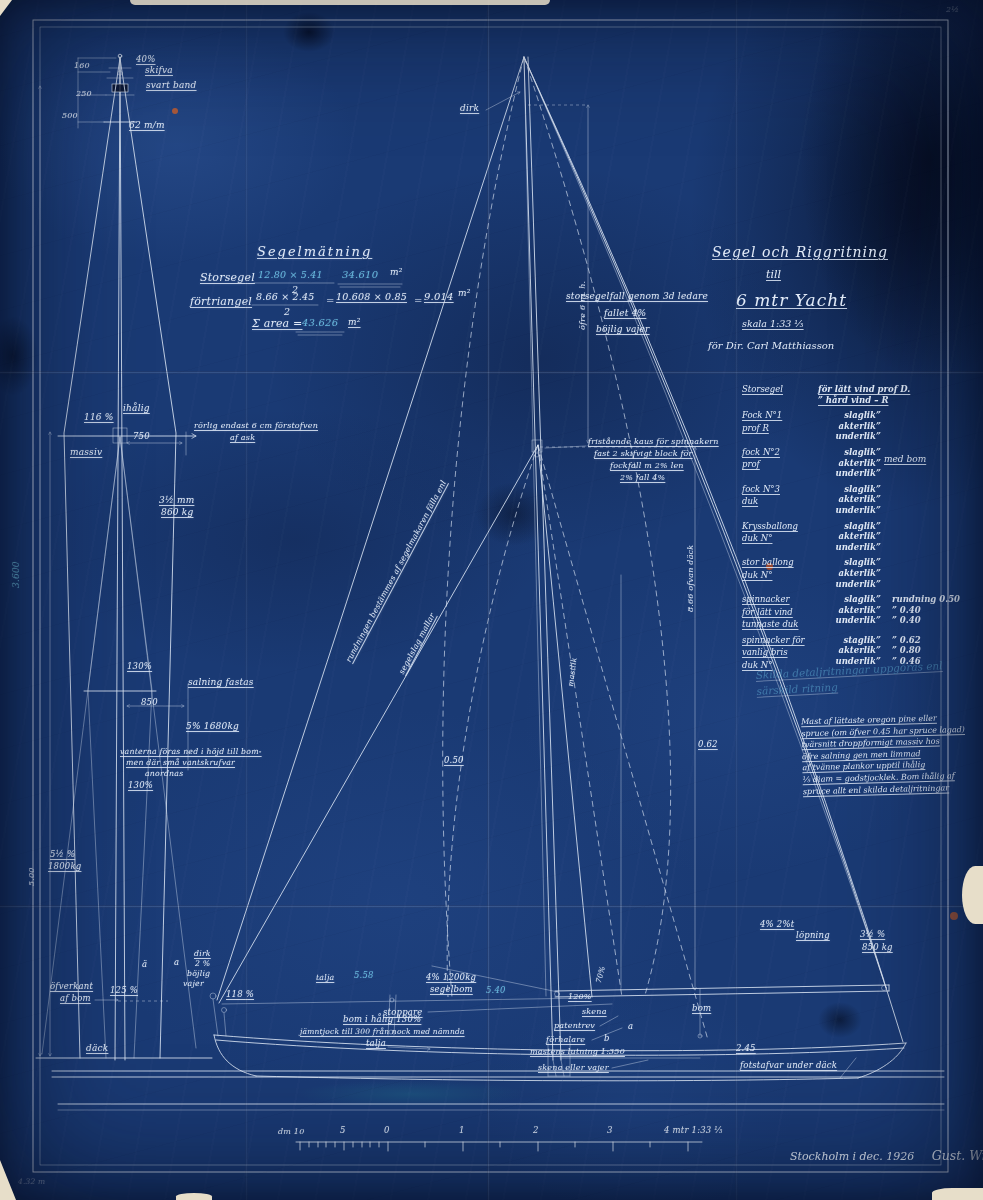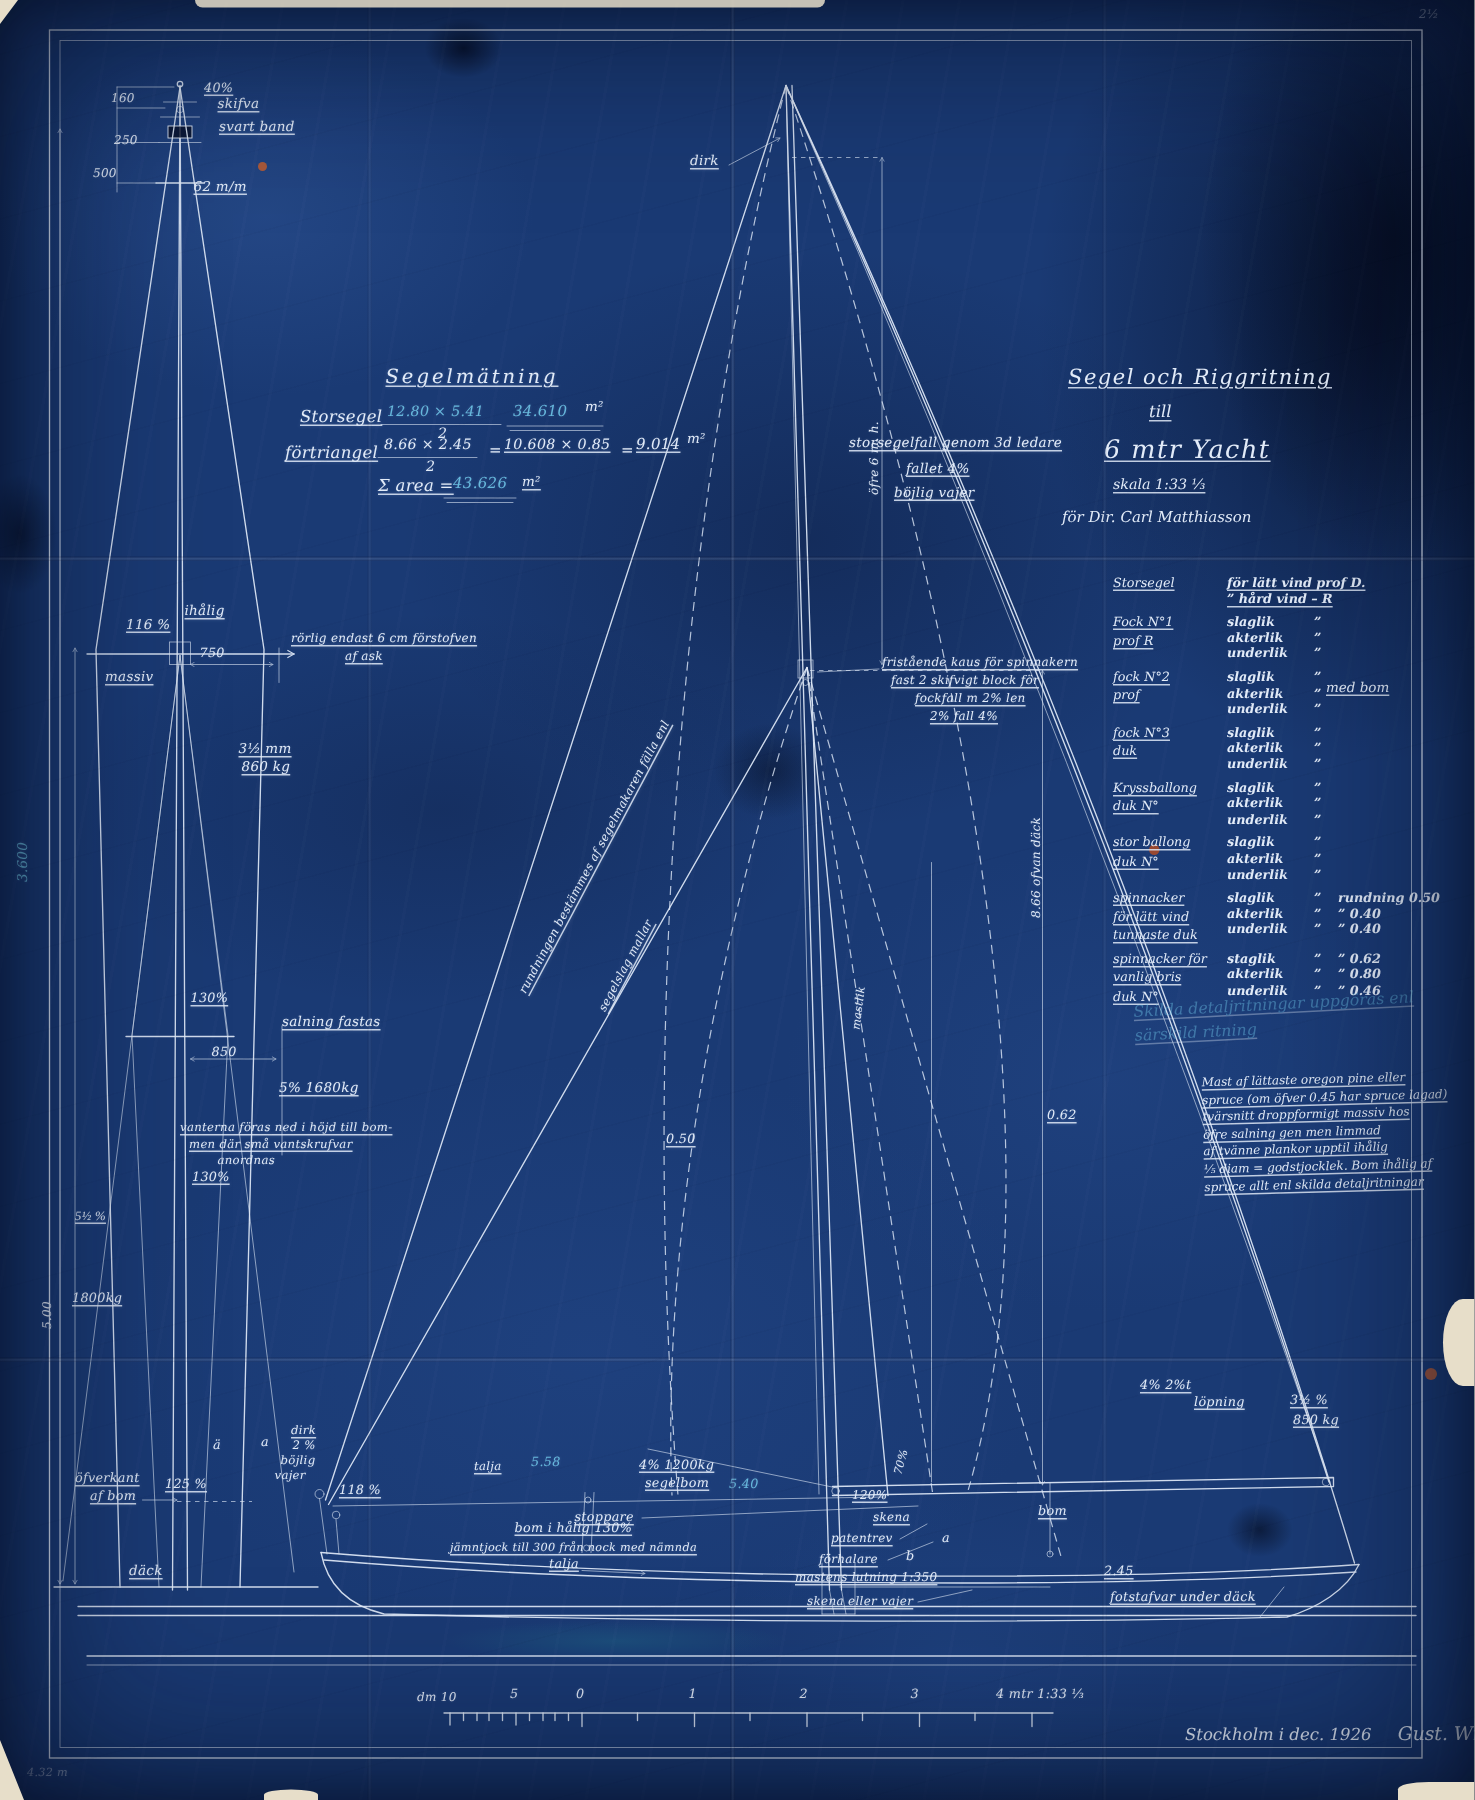--- a/index.html
+++ b/index.html
@@ -50,21 +50,21 @@
   .tb5{left:708px;top:340px;font-size:10px;}
   
   #rig-table{position:absolute;left:742px;top:384px;width:236px;color:var(--ink);
              font-style:italic;font-size:8.5px;}
   .tg{display:flex;margin-bottom:5px;}
   .tnames{width:76px;display:flex;flex-direction:column;gap:2px;flex:none;}
   .tname{line-height:10.5px;white-space:nowrap;}
   .trows{flex:1;}
   .trow{display:flex;line-height:10.6px;font-weight:bold;}
   .tcell{white-space:nowrap;}
-  .tcell.lik{width:58px;flex:none;}
+  .tcell.lik{width:58px;flex:none;text-align:right;}
   .tcell.ditto{width:16px;flex:none;text-decoration:none;}
   .table-note{position:absolute;left:884px;top:454px;font-size:9px;color:var(--ink);font-style:italic;}
   
   #notes{position:absolute;left:802px;top:714px;width:170px;transform:rotate(-1.5deg);
          color:var(--ink);font-style:italic;font-size:8px;}
   .note-line{line-height:11.6px;white-space:nowrap;}
   #faint-note{position:absolute;left:756px;top:662px;transform:rotate(-3deg);
               color:var(--pencil);opacity:.42;font-style:italic;font-size:10.5px;}
   #faint-note .note-line{line-height:16px;}
   
@@ -218,21 +218,21 @@
         <div class="lbl u" style="left: 161px; top: 508px; font-size: 9px;">860 kg</div>
         <div class="lbl cyan" style="left: 12px; top: 588px; font-size: 9px; transform: rotate(-90deg);">3.600</div>
         <div class="lbl u" style="left: 127px; top: 662px; font-size: 8.5px;">130%</div>
         <div class="lbl u" style="left: 188px; top: 678px; font-size: 9px;">salning fastas</div>
         <div class="lbl" style="left: 141px; top: 698px; font-size: 8.5px;">850</div>
         <div class="lbl u" style="left: 186px; top: 722px; font-size: 9px;">5% 1680kg</div>
         <div class="lbl u" style="left: 120px; top: 748px; font-size: 7.8px;">vanterna föras ned i höjd till bom-</div>
         <div class="lbl u" style="left: 126px; top: 759px; font-size: 7.8px;">men där små vantskrufvar</div>
         <div class="lbl" style="left: 145px; top: 770px; font-size: 7.8px;">anordnas</div>
         <div class="lbl u" style="left: 128px; top: 781px; font-size: 8.5px;">130%</div>
-        <div class="lbl u" style="left: 50px; top: 806px; font-size: 8.5px; font-family: Liberation Serif, serif;">5½ %</div>
+        <div class="lbl u" style="left: 50px; top: 850px; font-size: 8.5px;">5½ %</div>
         <div class="lbl u" style="left: 48px; top: 862px; font-size: 8.5px;">1800kg</div>
         <div class="lbl" style="left: 28px; top: 886px; font-size: 8px; transform: rotate(-90deg);">5.00</div>
         <div class="lbl u" style="left: 50px; top: 982px; font-size: 8.5px;">öfverkant</div>
         <div class="lbl u" style="left: 60px; top: 994px; font-size: 8.5px;">af bom</div>
         <div class="lbl u" style="left: 110px; top: 986px; font-size: 8.5px;">125 %</div>
         <div class="lbl u" style="left: 86px; top: 1044px; font-size: 9px;">däck</div>
         <div class="lbl" style="left: 142px; top: 960px; font-size: 8.5px;">ä</div>
         <div class="lbl" style="left: 174px; top: 958px; font-size: 8.5px;">a</div>
         <div class="lbl u" style="left: 194px; top: 950px; font-size: 7.8px;">dirk</div>
         <div class="lbl" style="left: 195px; top: 960px; font-size: 7.8px;">2 %</div>

